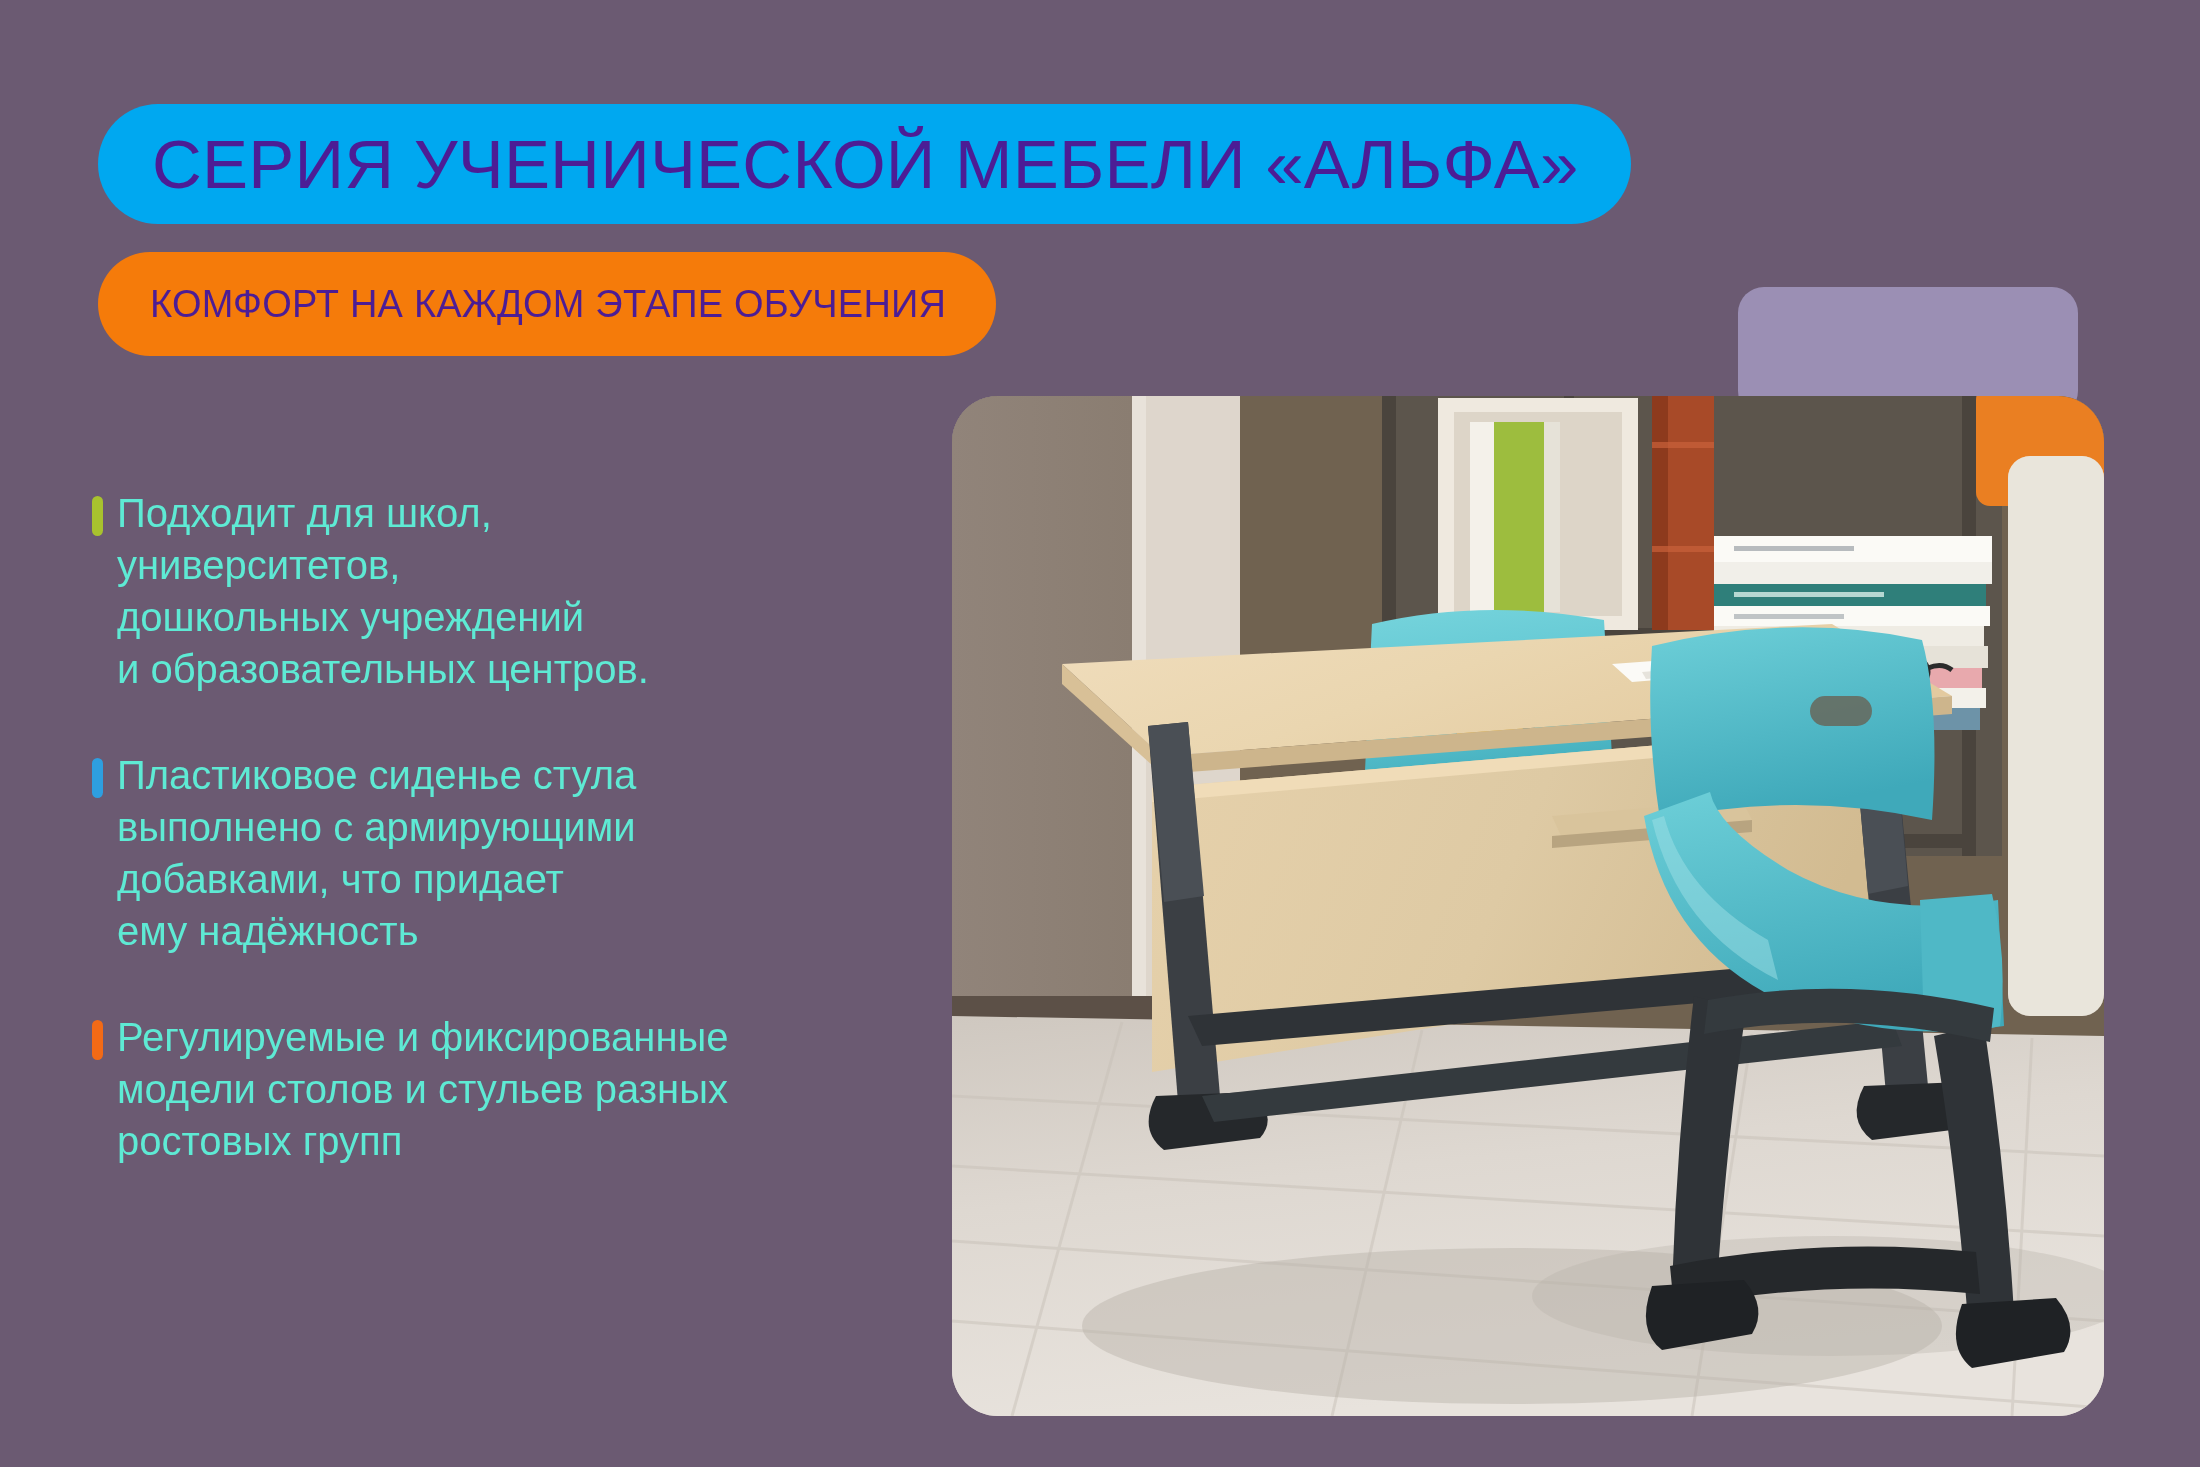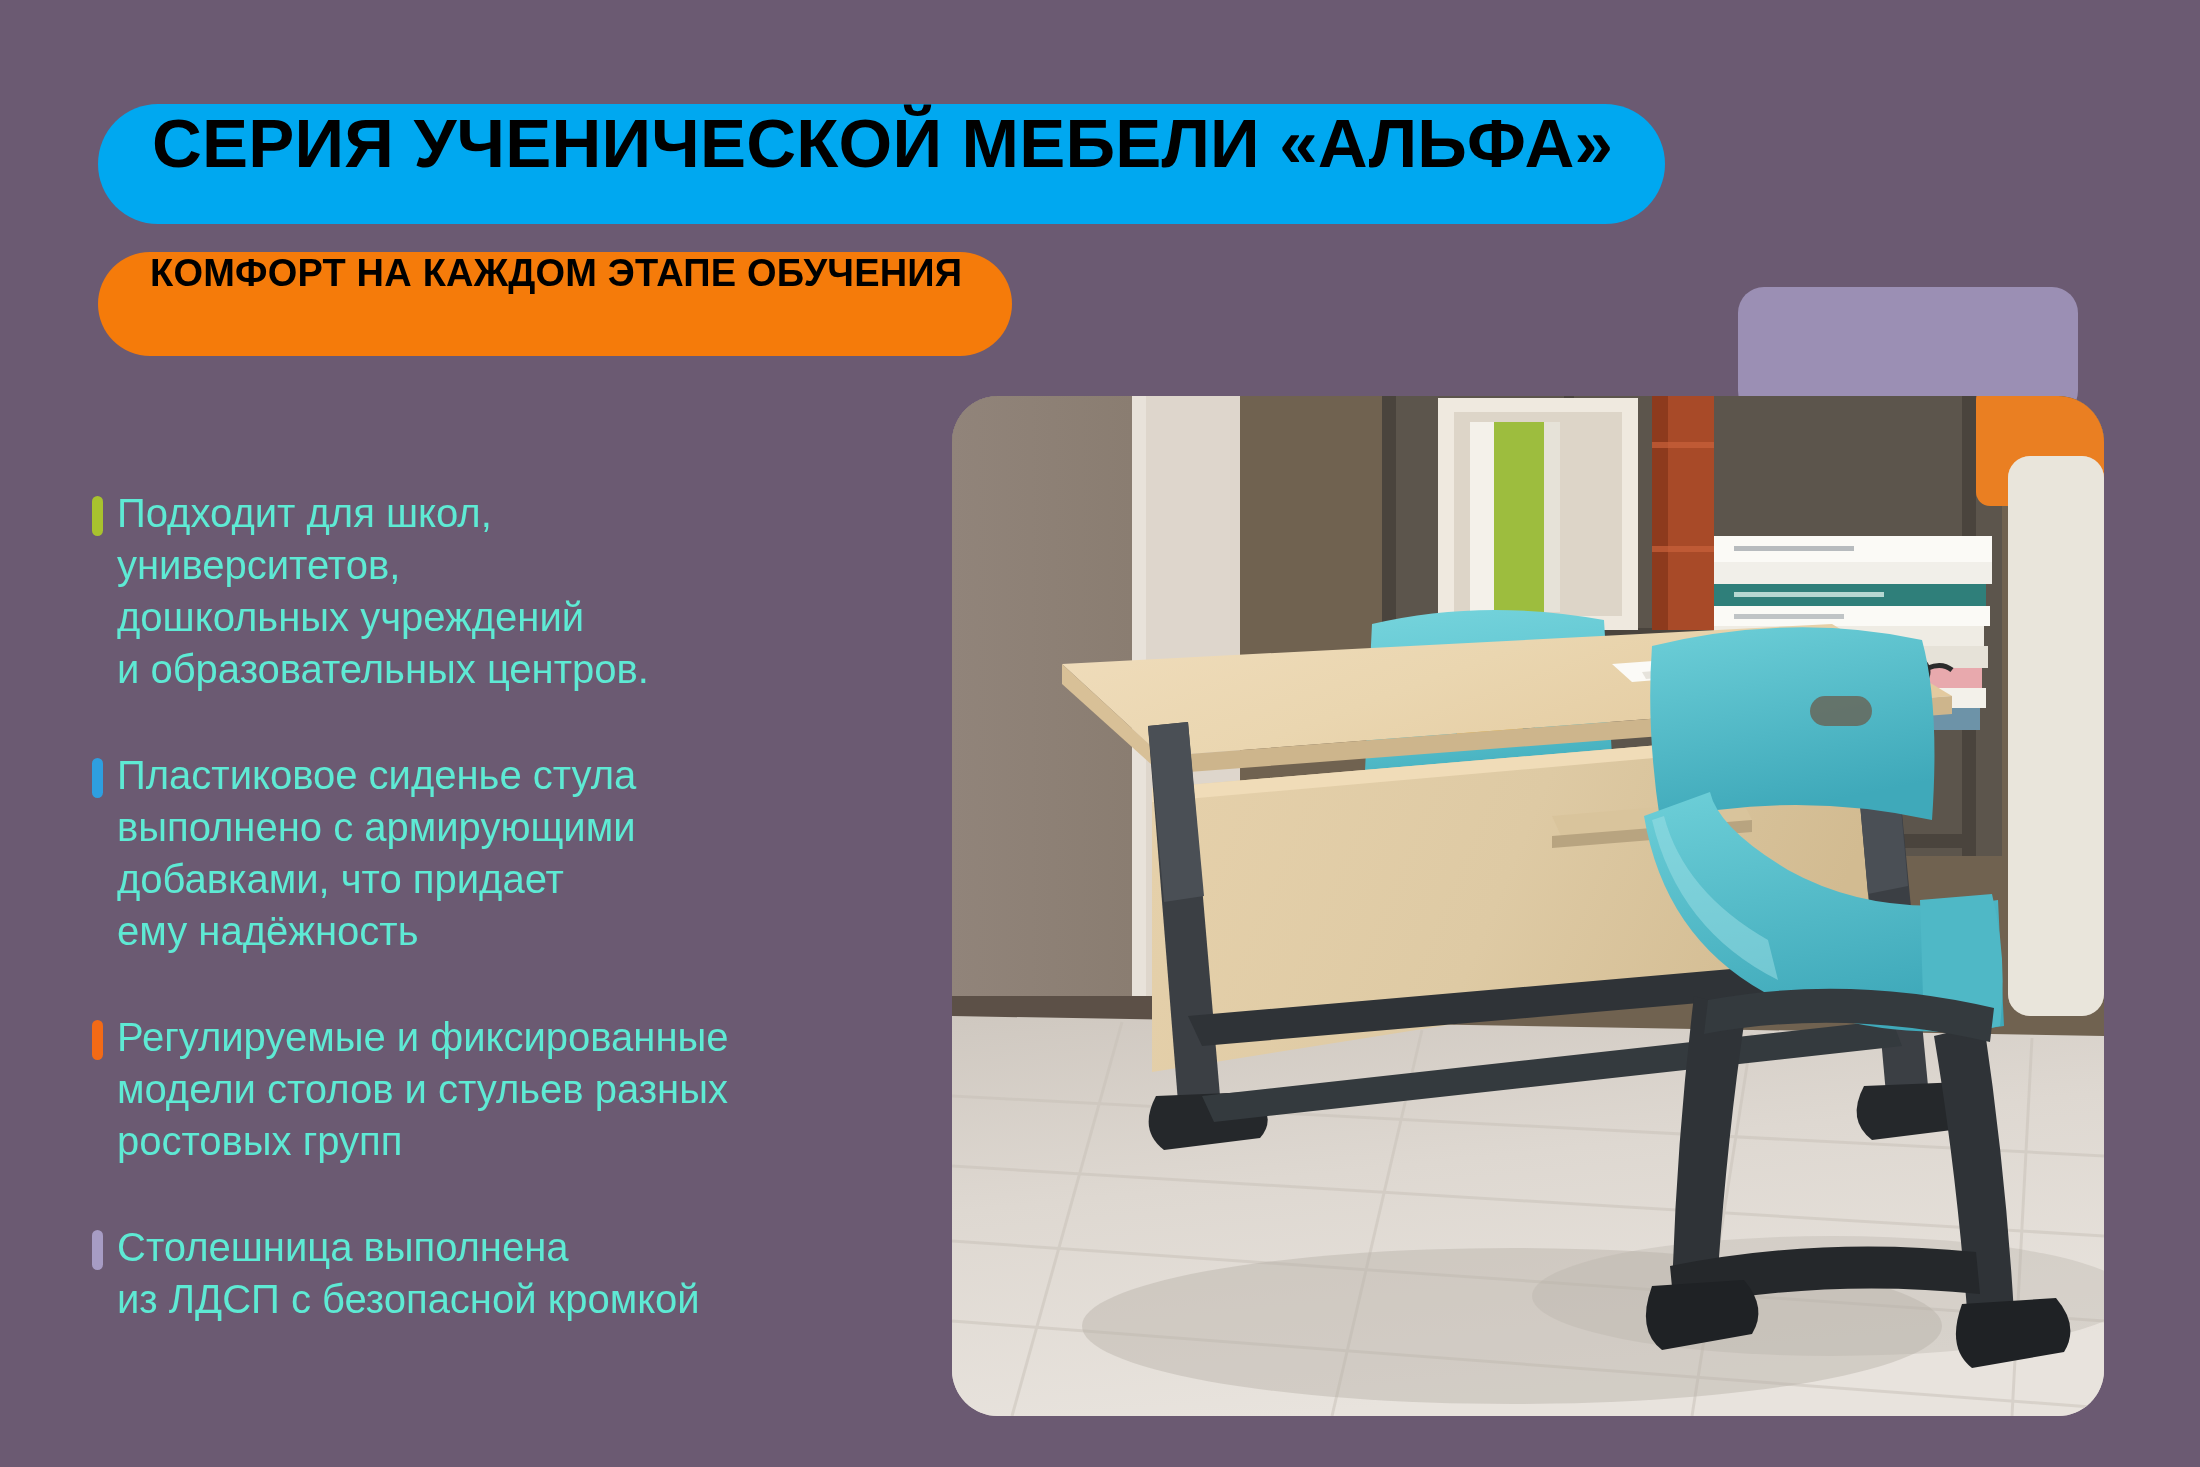--- a/index.html
+++ b/index.html
@@ -21,23 +21,23 @@
     left: 1738px; top: 287px;
     width: 340px; height: 130px;
     background: #9b8fb4;
     border-radius: 26px;
     z-index: 1;
   }
 
   
   .banner {
     position: absolute;
-    display: flex; align-items: flex-start;
-    color: #000000;
-    font-weight: 700;
+    display: flex; align-items: center;
+    color: #4c1d95;
+    font-weight: 400;
     letter-spacing: 0.2px;
     white-space: nowrap;
     z-index: 5;
   }
   .banner-title {
     left: 98px; top: 104px;
     height: 120px;
     padding: 0 52px 0 54px;
     background: #00a8f0;
     border-radius: 60px;
@@ -127,25 +127,20 @@
 ему надёжность</span>
     </div>
 
     <div class="feature">
       <span class="accent" style="background:#f26a16"></span>
       <span class="feature-text">Регулируемые и фиксированные
 модели столов и стульев разных
 ростовых групп</span>
     </div>
 
-    <div class="feature">
-      <span class="accent" style="background:#a79cc4"></span>
-      <span class="feature-text">Столешница выполнена
-из ЛДСП с безопасной кромкой</span>
-    </div>
 
   </div>
 
   <div class="photo">
     <svg viewBox="0 0 1152 1020" preserveAspectRatio="xMidYMid slice">
       <defs>
         <linearGradient id="gFloor" x1="0" y1="0" x2="0.3" y2="1">
           <stop offset="0" stop-color="#cfc8c0"></stop>
           <stop offset="0.45" stop-color="#ded8d1"></stop>
           <stop offset="1" stop-color="#e8e3dd"></stop>

